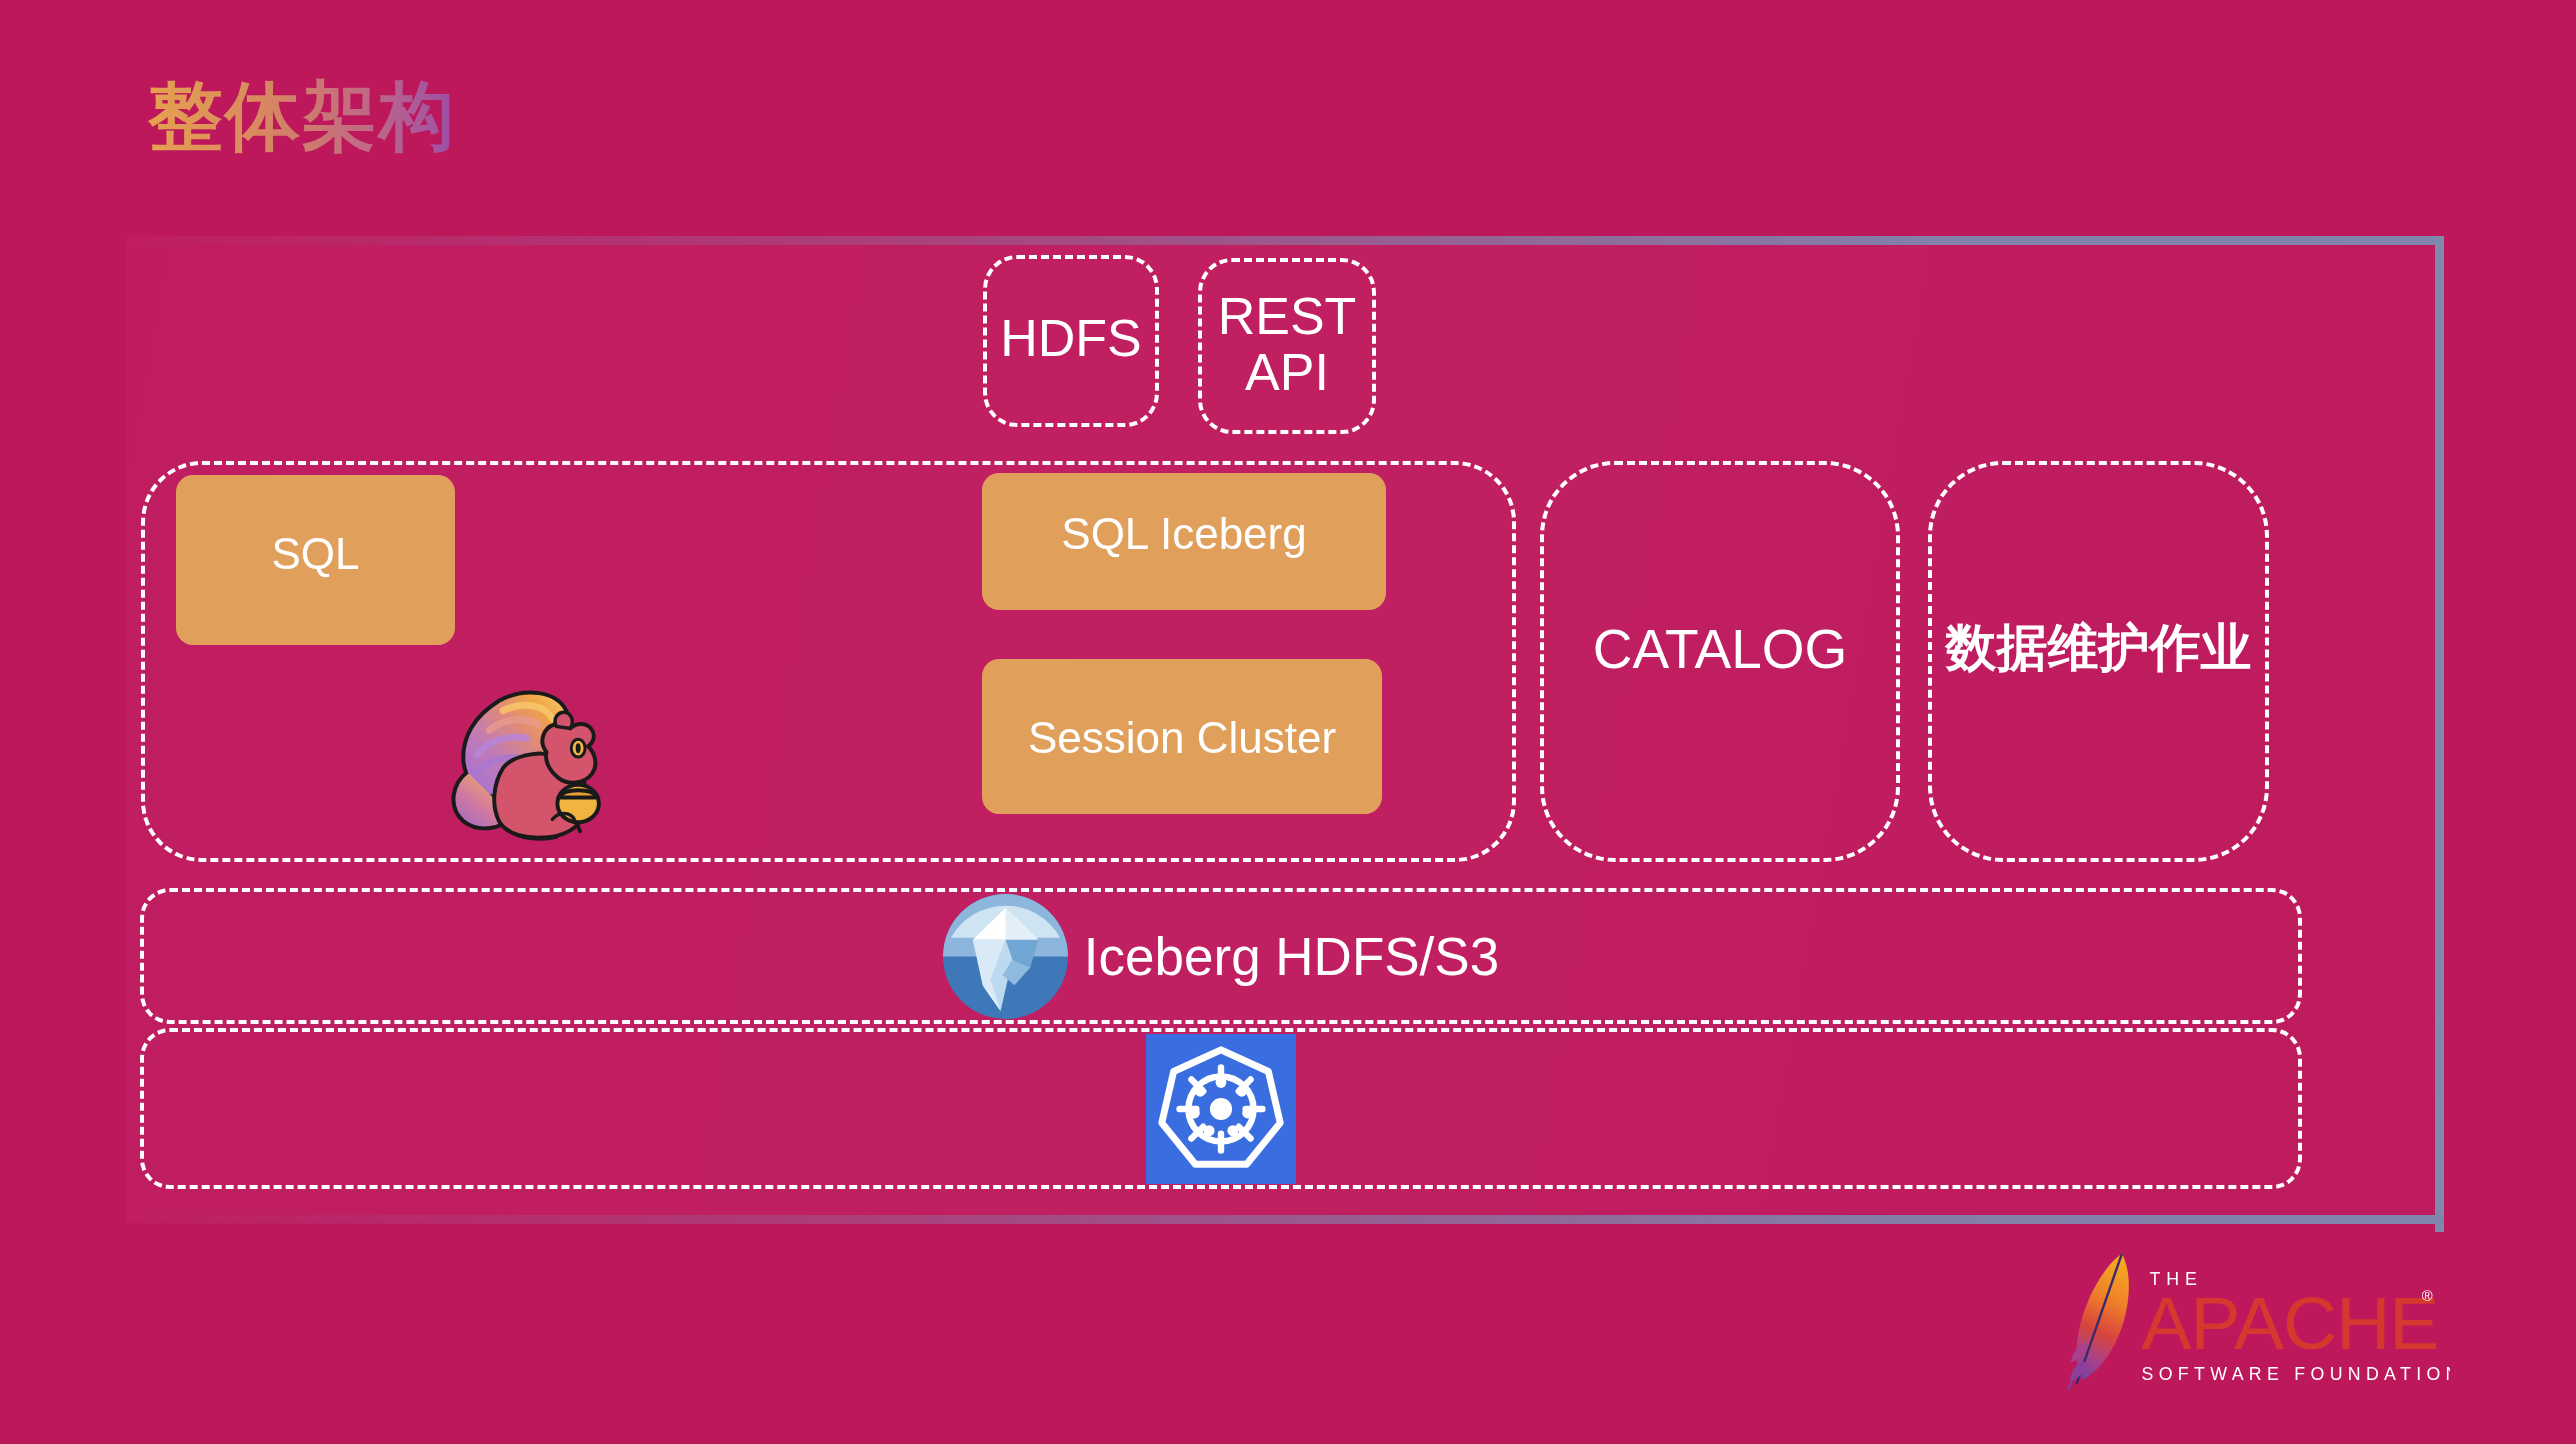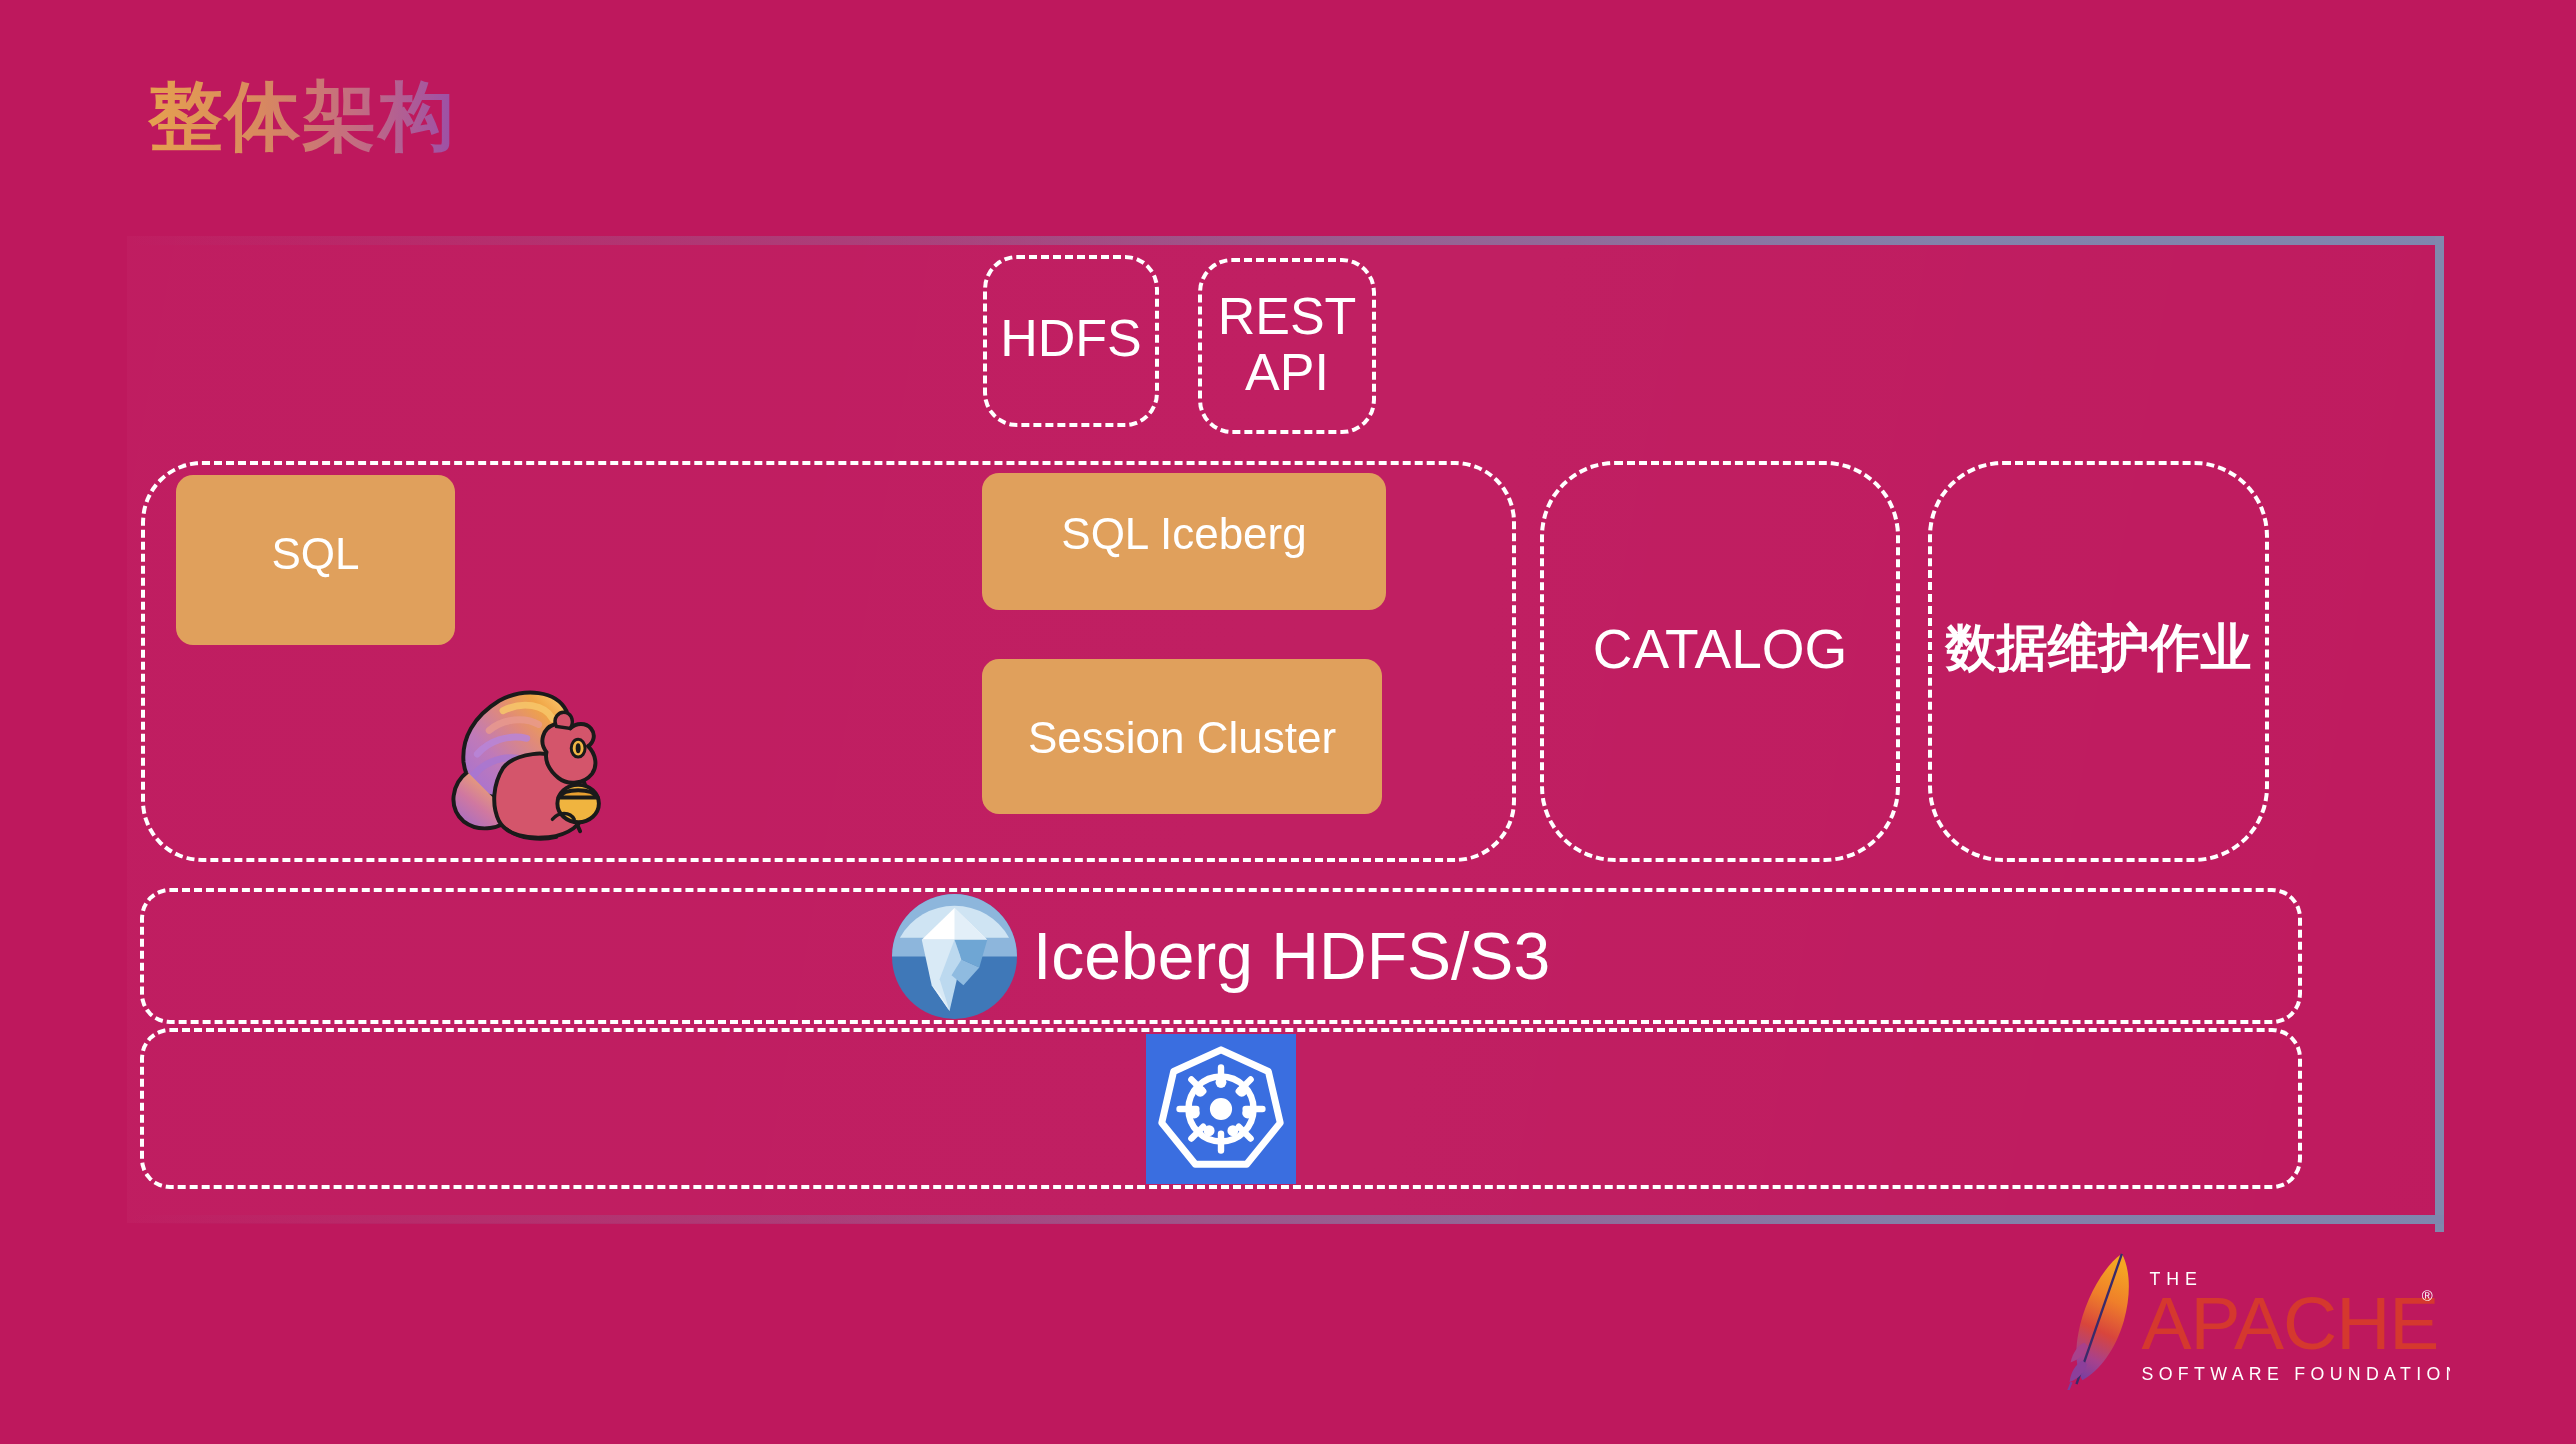--- a/index.html
+++ b/index.html
@@ -135,21 +135,21 @@
     top: 888px;
     width: 2162px;
     height: 136px;
     display: flex;
     align-items: center;
     justify-content: center;
   }
   #iceberg-logo { width: 125px; height: 125px; margin-right: 16px; }
   #iceberg-text {
     color: #ffffff;
-    font-size: 66px;
+    font-size: 53px;
     white-space: nowrap;
   }
 
   
   #k8s-row {
     position: absolute;
     left: 140px;
     top: 1028px;
     width: 2162px;
     height: 161px;

